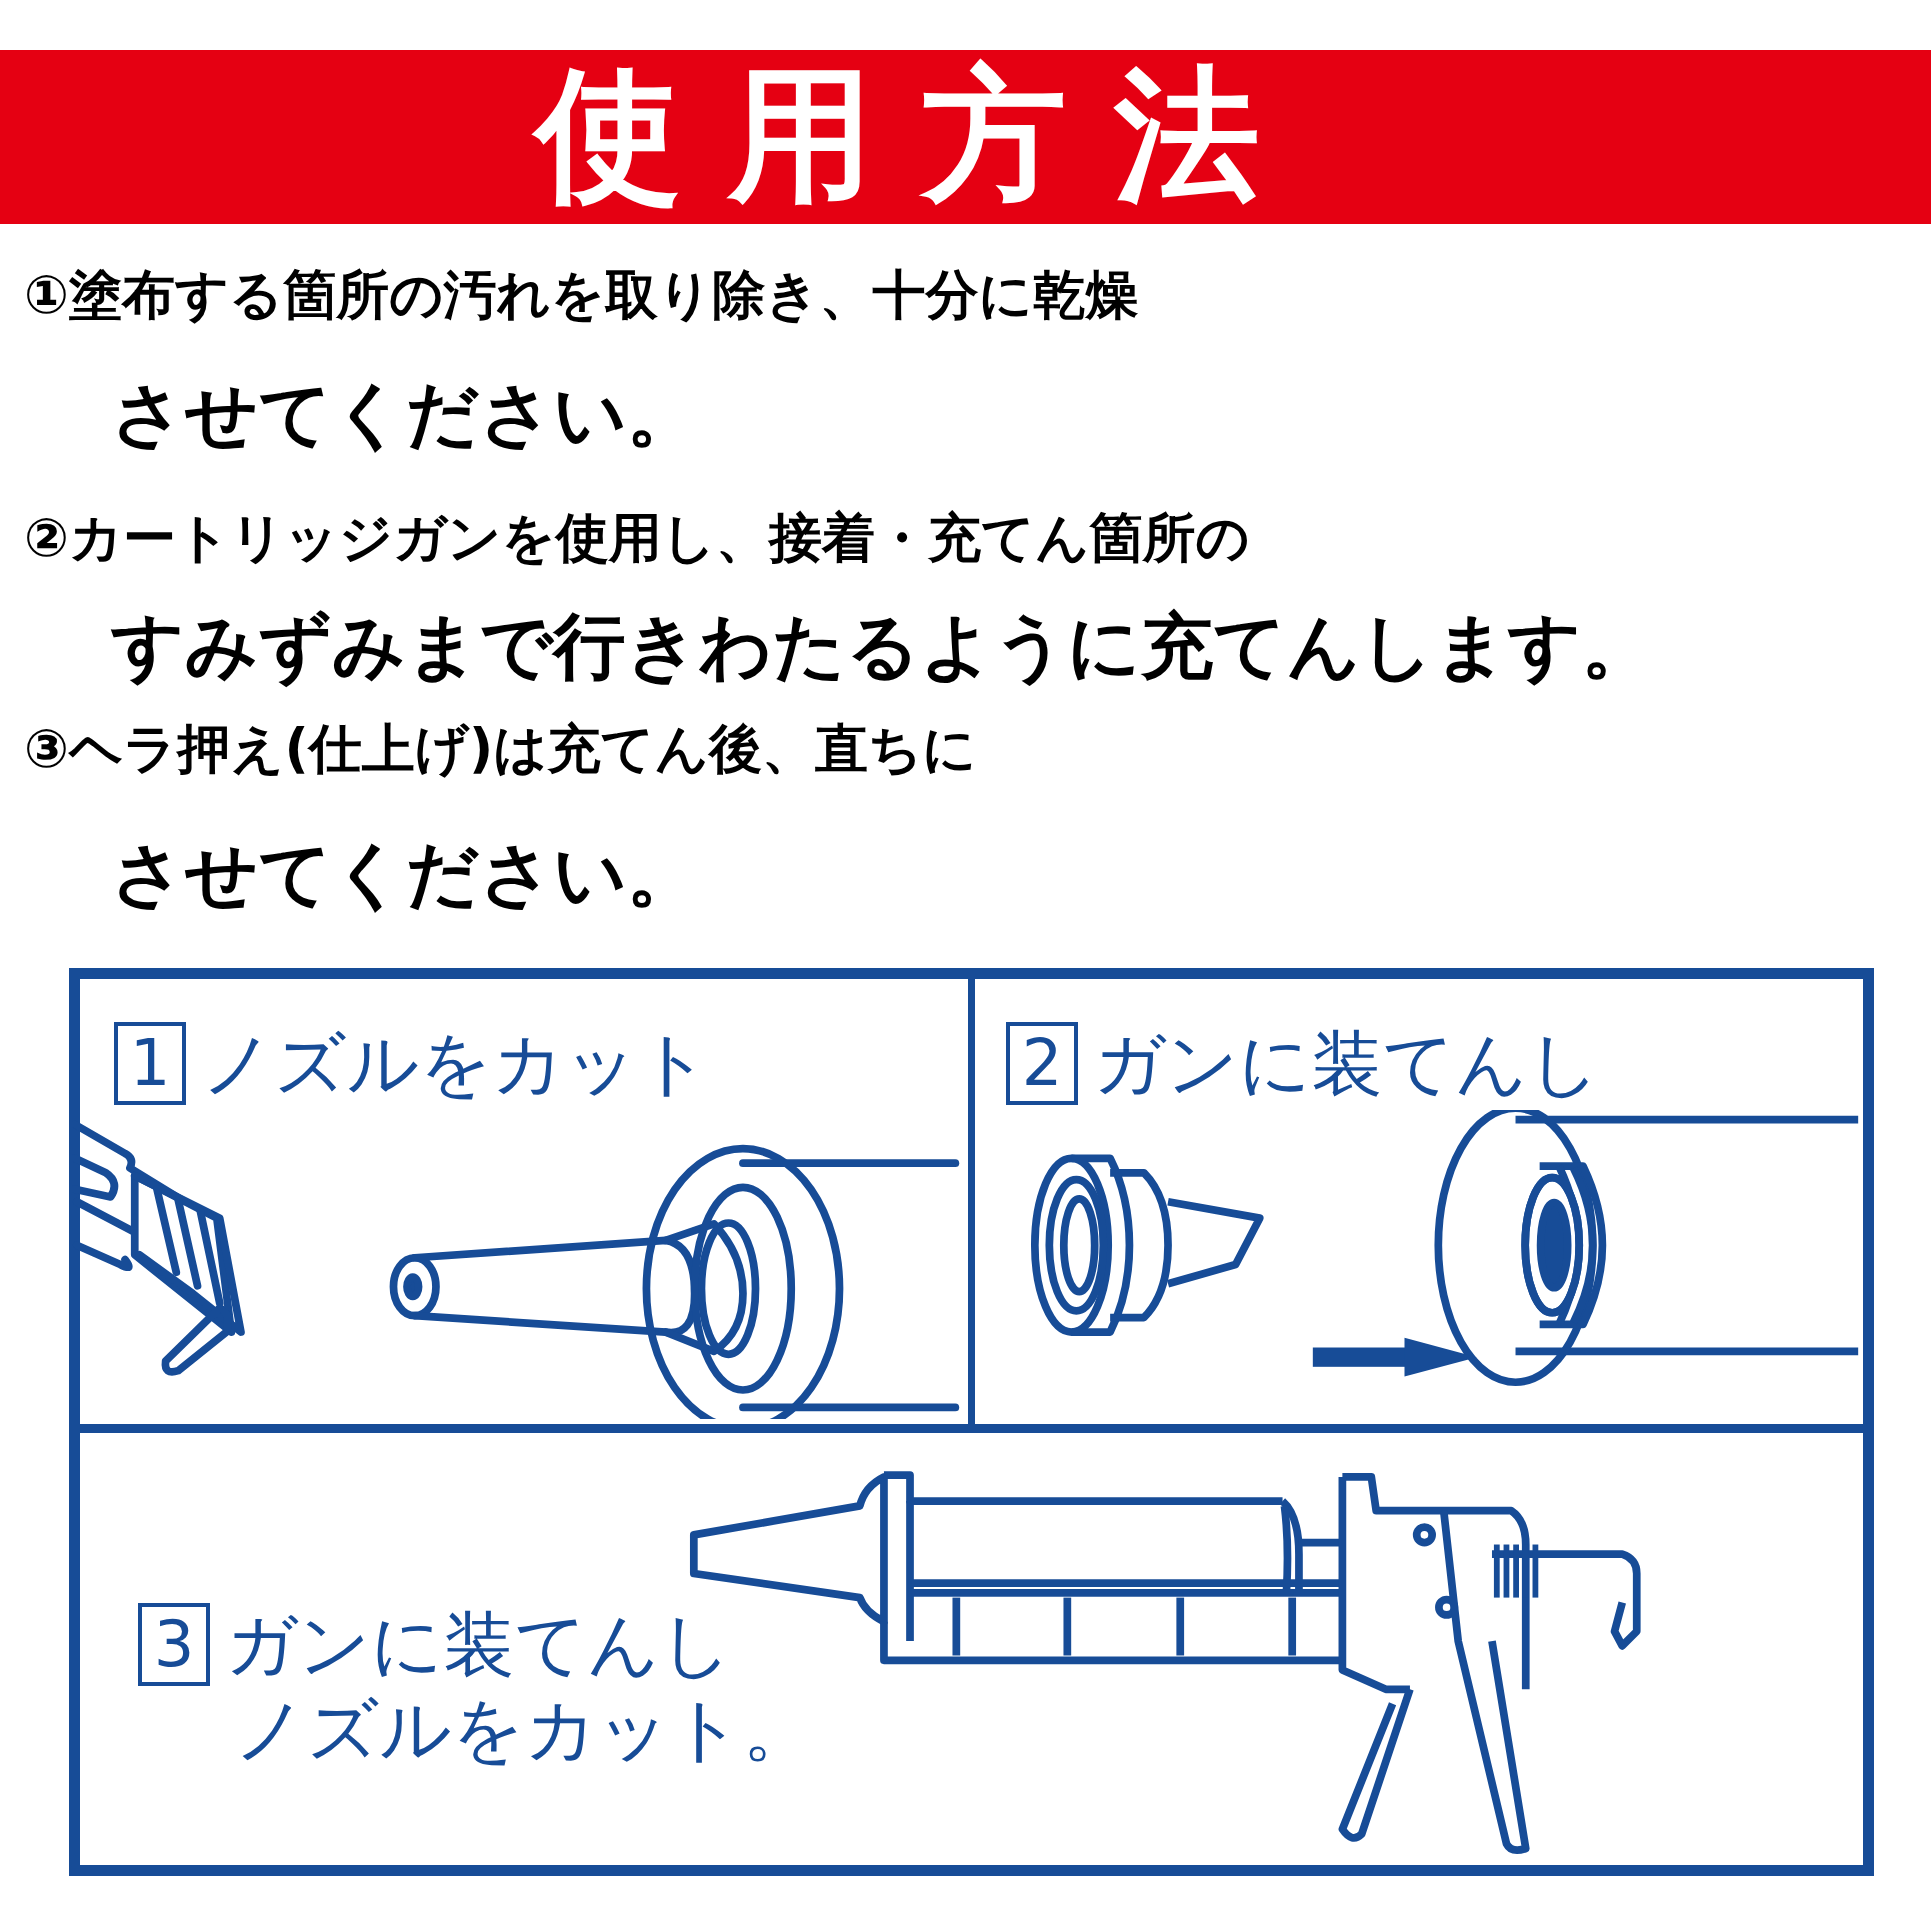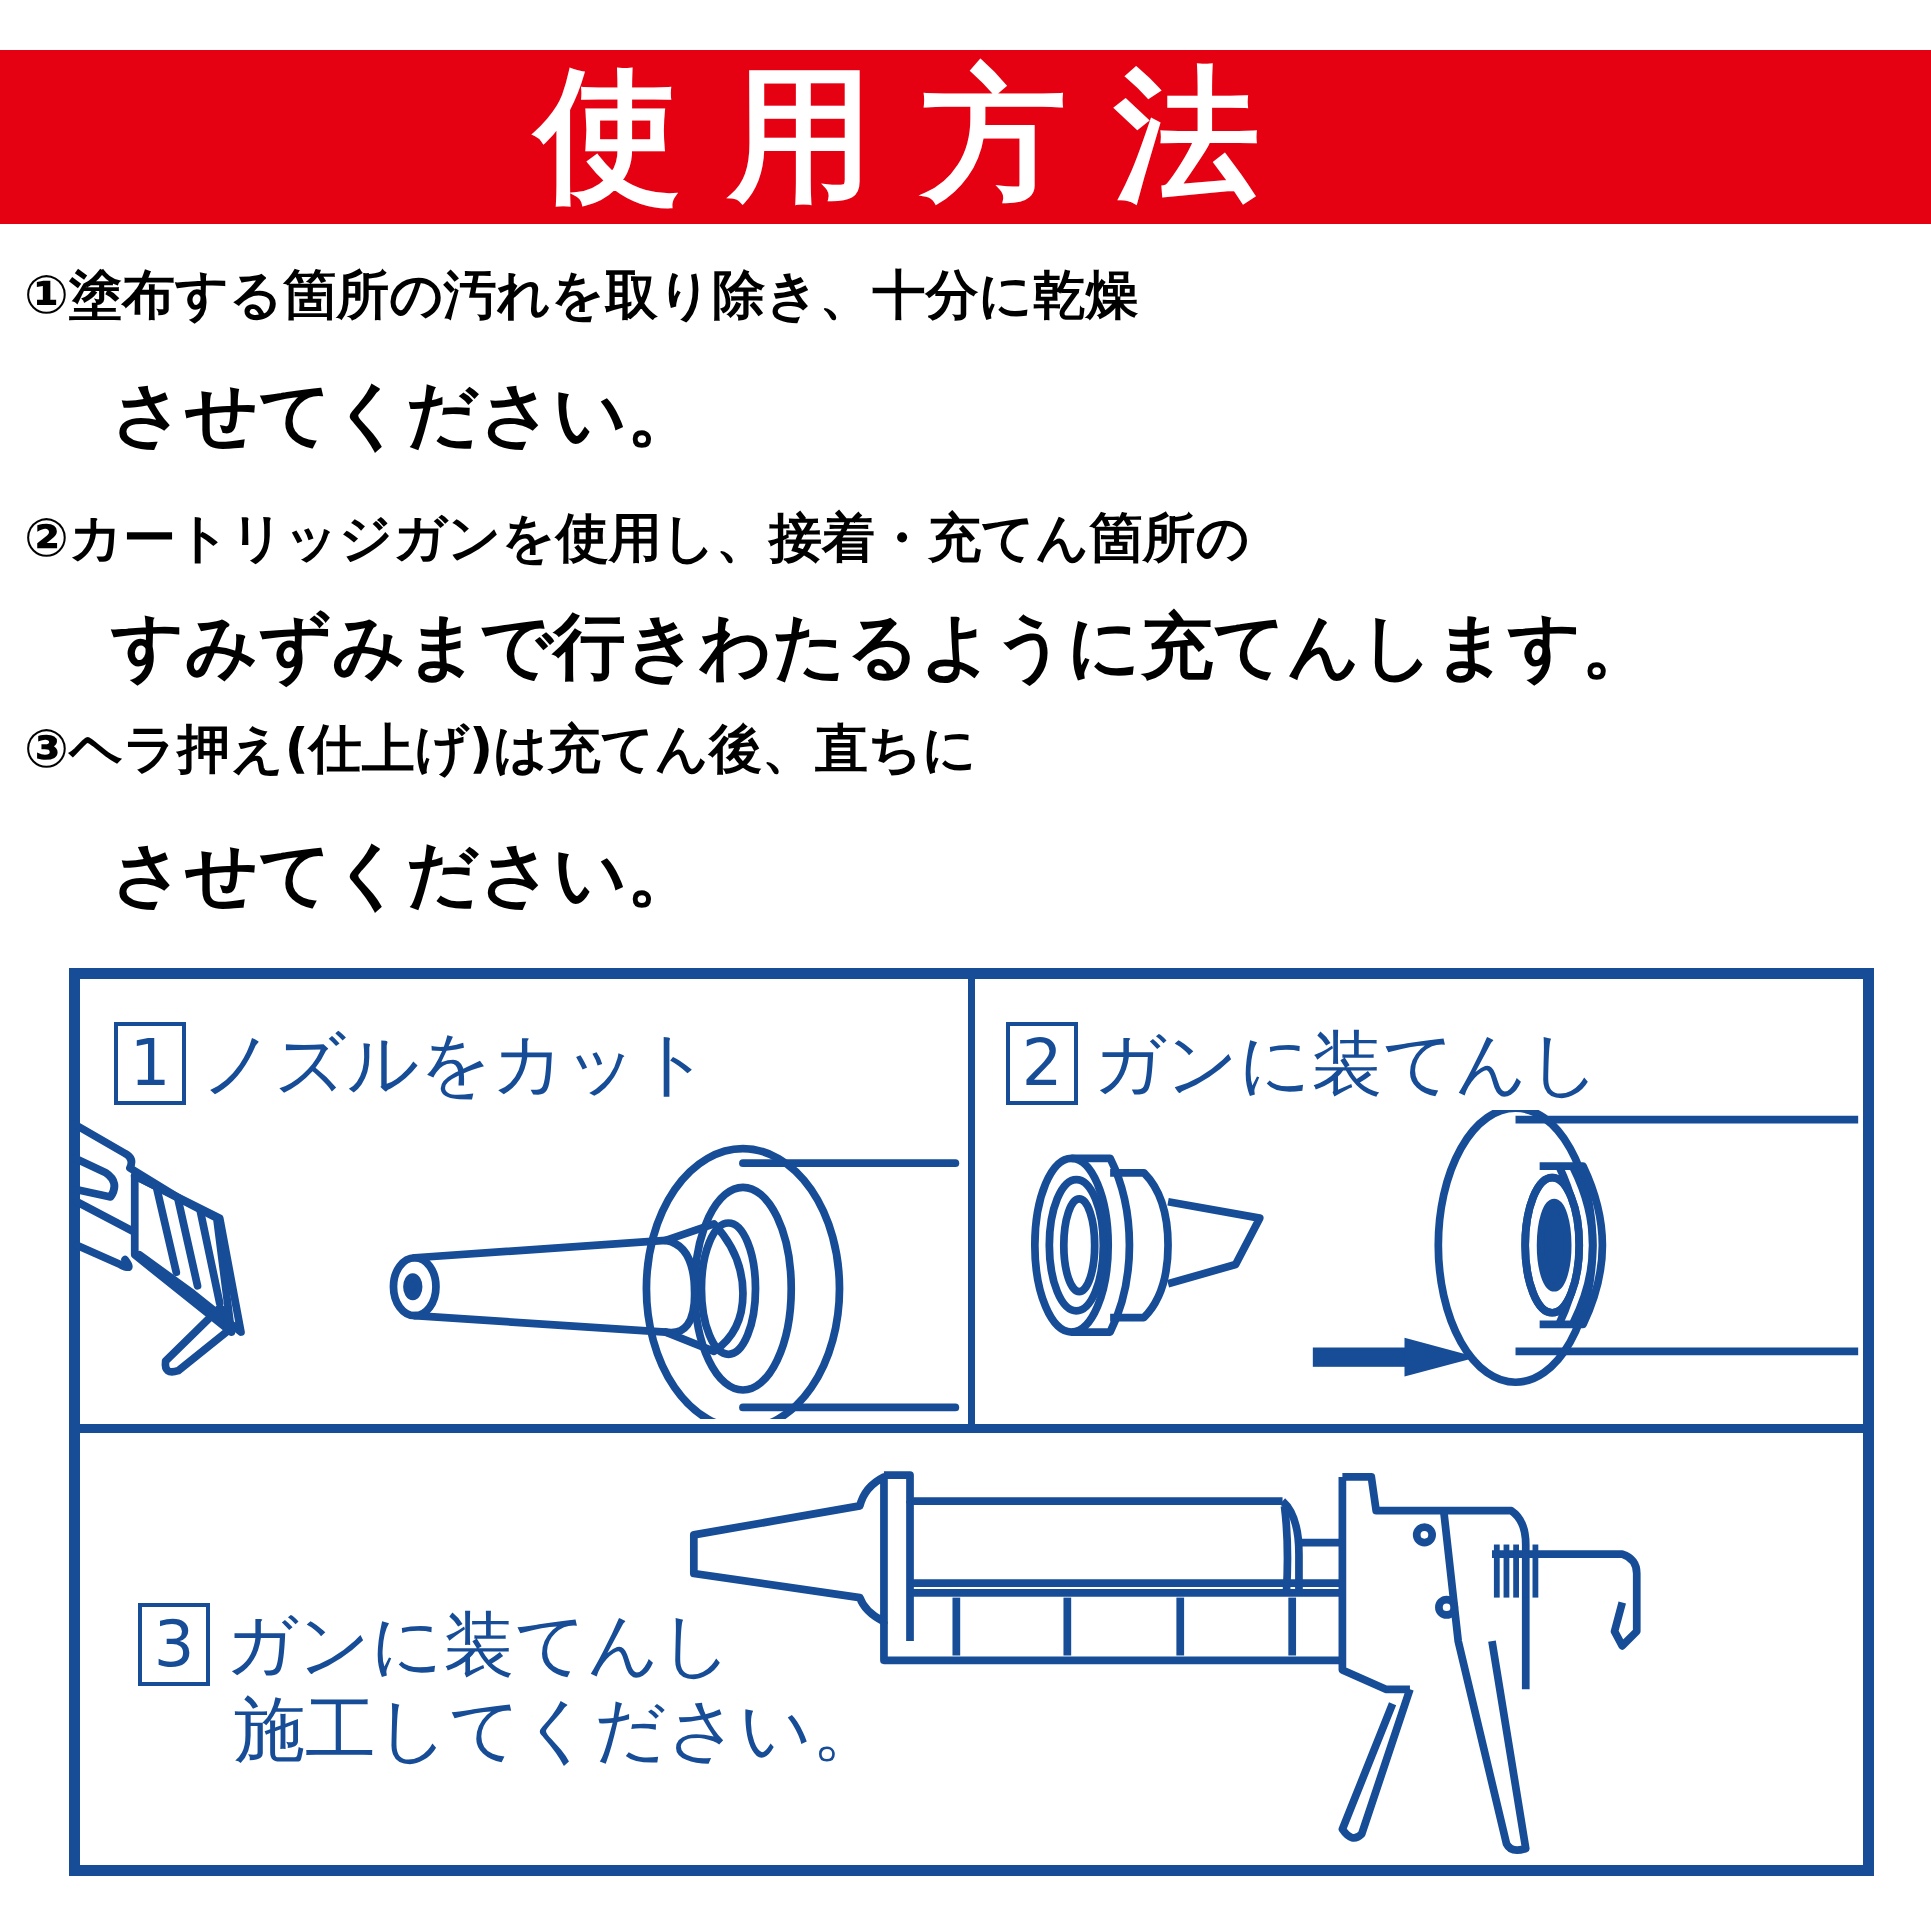--- a/index.html
+++ b/index.html
@@ -56,21 +56,21 @@
   <span class="numbox">1</span><span class="txt">ノズルをカット</span>
 </div>
 
 <div class="panel-label" style="left:1006px; top:1022px;">
   <span class="numbox">2</span><span class="txt">ガンに装てんし</span>
 </div>
 
 <div class="panel-label" style="left:138px; top:1603px;">
   <span class="numbox">3</span><span class="txt">ガンに装てんし</span>
 </div>
-<div class="panel-label" style="left:234px; top:1694px;">施工してください。</div>
+<div class="panel-label" style="left:234px; top:1694px;">ノズルをカット。</div>
 
 <svg class="illus" style="left:72px; top:1110px;" width="893" height="309" viewBox="75 1150 925 320">
   <g fill="none" stroke="#174c97" stroke-width="8" stroke-linejoin="round" stroke-linecap="round">
 
     <g>
       <path d="M78 1165 L130 1195 Q140 1200 135 1210 L200 1250 Q215 1265 205 1290 Q195 1305 175 1295 L80 1245"></path>
       <path d="M78 1200 L110 1215 Q125 1225 115 1240 L78 1232"></path>
       <path d="M80 1290 L125 1310 Q140 1318 130 1305"></path>
 
       <path d="M140 1218 L225 1262 L240 1380 L140 1300 Z" fill="#ffffff"></path>

